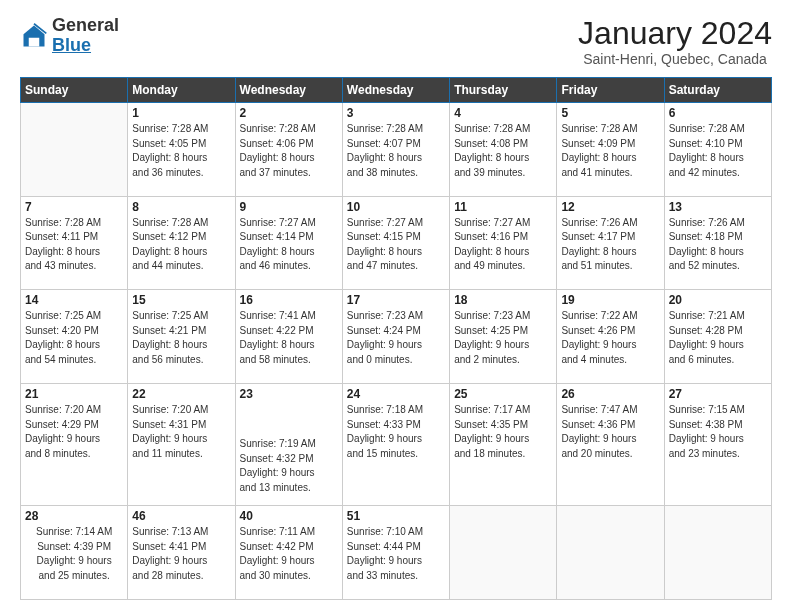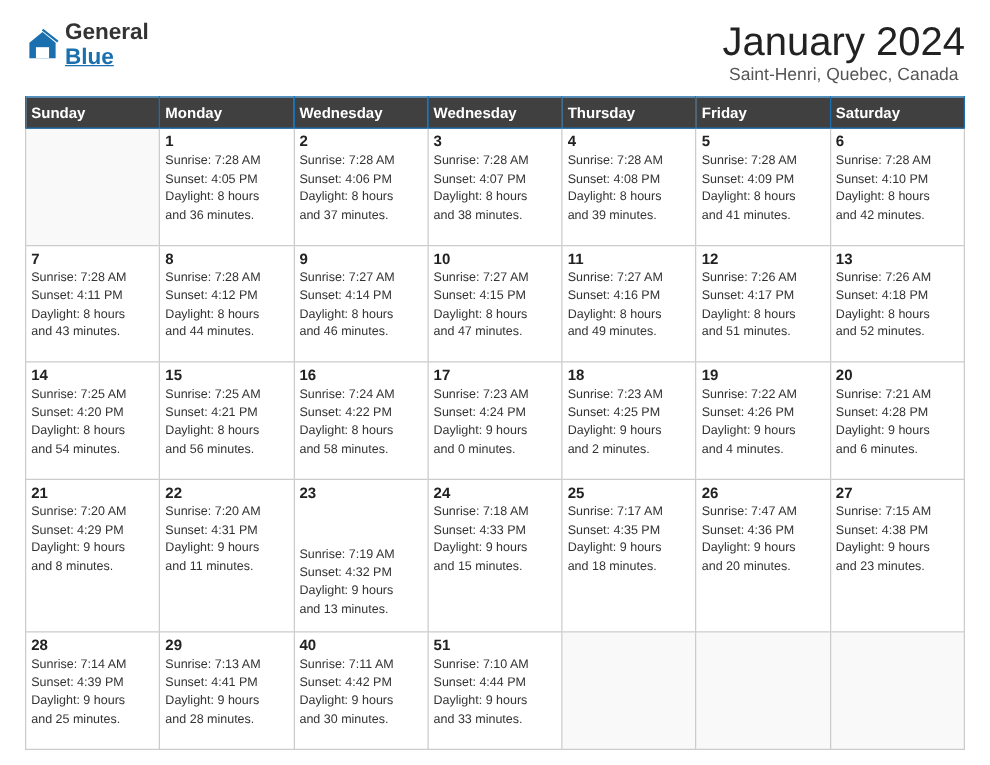--- a/index.html
+++ b/index.html
@@ -238,21 +238,21 @@
           </td>
           <td>
             <span class="day-number">15</span>
             <div class="day-info" style="white-space: pre-line;">Sunrise: 7:25 AM
 Sunset: 4:21 PM
 Daylight: 8 hours
 and 56 minutes.</div>
           </td>
           <td>
             <span class="day-number">16</span>
-            <div class="day-info" style="white-space: pre-line;">Sunrise: 7:24 AM
+            <div class="day-info" style="white-space: pre-line;">Sunrise: 7:41 AM
 Sunset: 4:22 PM
 Daylight: 8 hours
 and 58 minutes.</div>
           </td>
           <td>
             <span class="day-number">17</span>
             <div class="day-info" style="white-space: pre-line;">Sunrise: 7:23 AM
 Sunset: 4:24 PM
 Daylight: 9 hours
 and 0 minutes.</div>
@@ -326,27 +326,27 @@
             <span class="day-number">27</span>
             <div class="day-info" style="white-space: pre-line;">Sunrise: 7:15 AM
 Sunset: 4:38 PM
 Daylight: 9 hours
 and 23 minutes.</div>
           </td>
         </tr>
         <tr class="week-row">
           <td>
             <span class="day-number">28</span>
-            <div class="day-info" style="white-space: pre-line;">Sunrise: 7:14 AM
+            <div class="day-info" style="white-space: pre-line; text-align: center;">Sunrise: 7:14 AM
 Sunset: 4:39 PM
 Daylight: 9 hours
 and 25 minutes.</div>
           </td>
           <td>
-            <span class="day-number">29</span>
+            <span class="day-number">46</span>
             <div class="day-info" style="white-space: pre-line;">Sunrise: 7:13 AM
 Sunset: 4:41 PM
 Daylight: 9 hours
 and 28 minutes.</div>
           </td>
           <td>
             <span class="day-number">40</span>
             <div class="day-info" style="white-space: pre-line;">Sunrise: 7:11 AM
 Sunset: 4:42 PM
 Daylight: 9 hours

